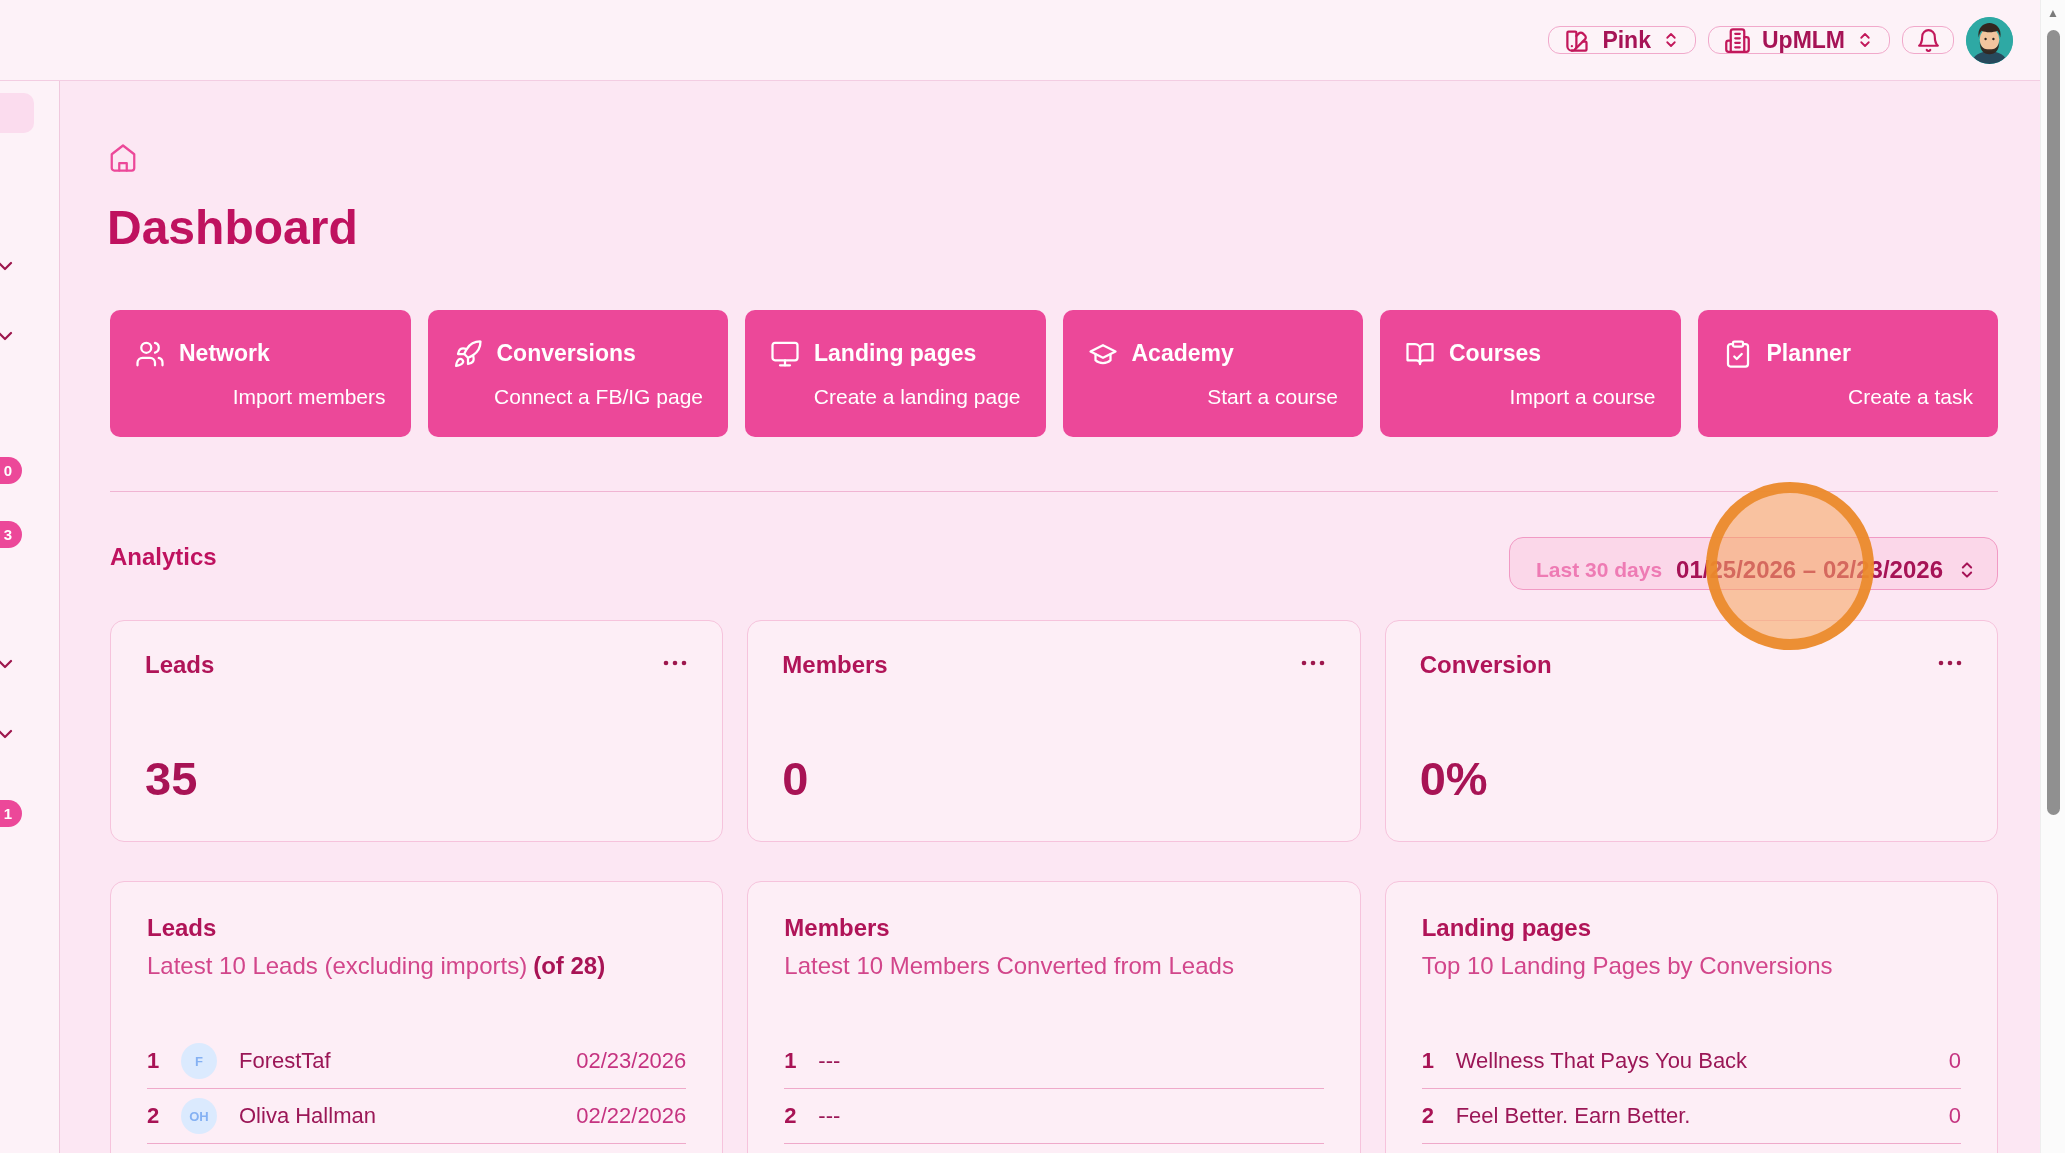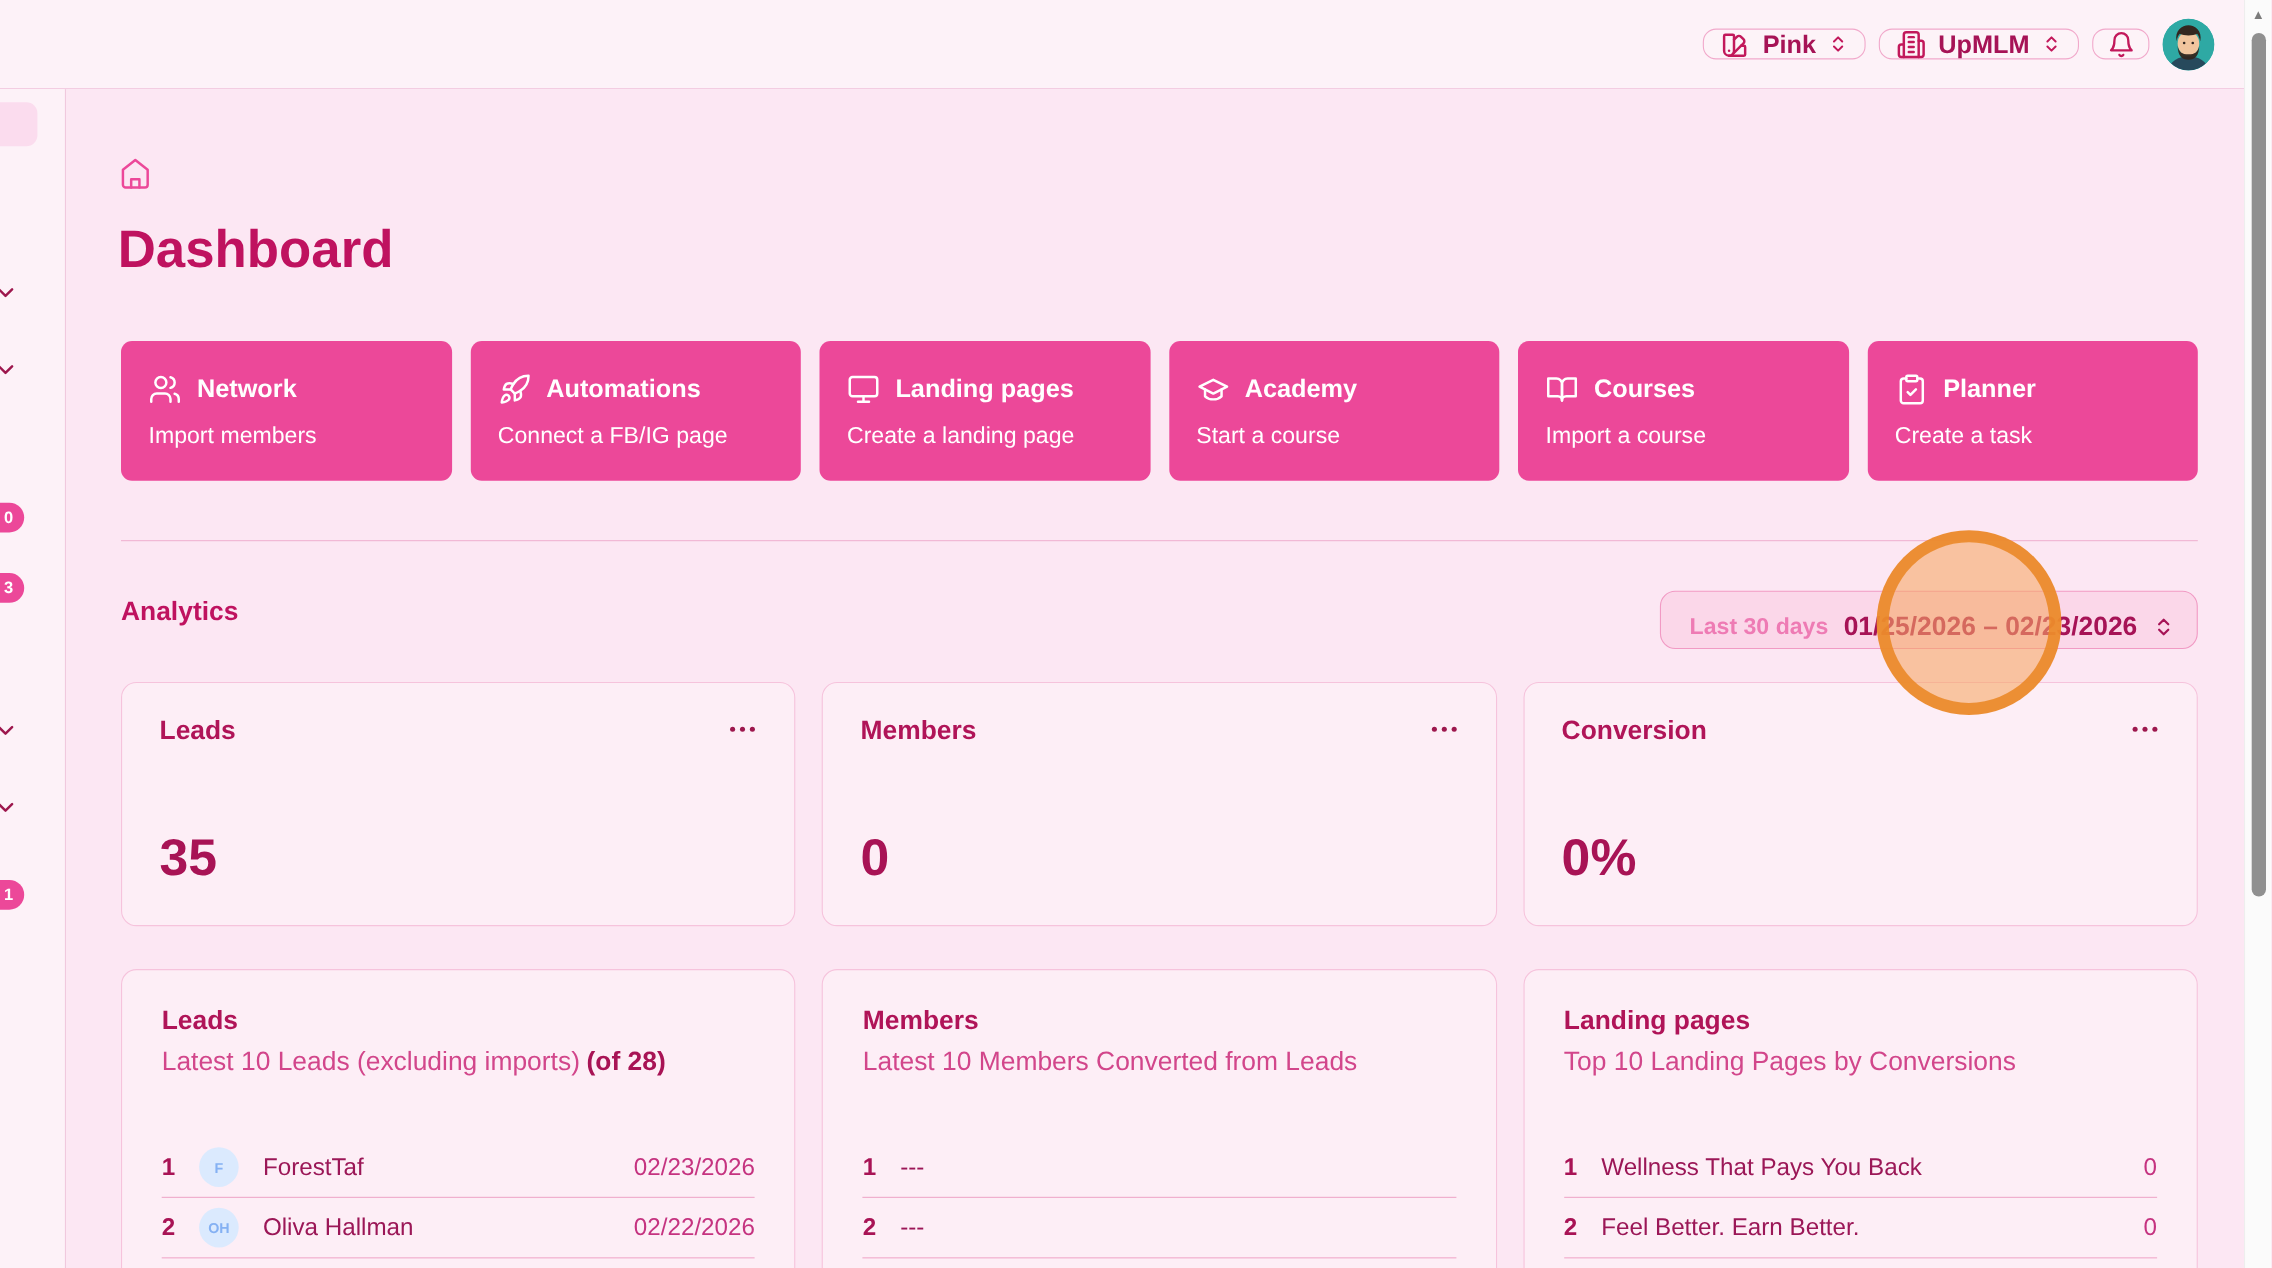--- a/index.html
+++ b/index.html
@@ -41,21 +41,21 @@
 
   
   .main{position:absolute;left:61px;top:81px;right:25px;bottom:0;background:#fce7f3;}
   .home-btn{position:absolute;left:47px;top:62px;width:30px;height:30px;color:#ec4899;
     background:none;border:none;padding:0;}
   .page-title{position:absolute;left:46px;top:118px;font-size:48px;line-height:58px;
     font-weight:700;color:#bf125f;margin:0;}
 
   .qa-row{position:absolute;left:49px;right:42px;top:229px;height:127px;display:flex;gap:17px;}
   .qa-card{flex:1;background:#ec4899;border:none;border-radius:10px;color:#fff;
-    padding:25px 25px;text-align:left;display:block;}
+    padding:25px 25px;text-align:right;display:block;}
   .qa-head{display:flex;align-items:center;gap:14px;font-size:23px;font-weight:700;}
   .qa-head svg{flex:none;}
   .qa-sub{margin-top:16px;font-size:21px;font-weight:400;}
 
   .divider{position:absolute;left:49px;right:42px;top:410px;height:1px;background:#f0b4d2;}
   .analytics-h{position:absolute;left:49px;top:462px;font-size:24px;font-weight:700;
     color:#bf125f;margin:0;}
 
   .date-select{position:absolute;right:42px;top:456px;height:53px;border:1.5px solid #f19ac4;
     border-radius:14px;background:#fbd7e9;display:flex;align-items:center;gap:14px;
@@ -198,21 +198,21 @@
         <div class="qa-sub">Import members</div>
       </button>
       <button class="qa-card">
         <span class="qa-head">
             <svg width="30" height="30" viewBox="0 0 24 24" fill="none" stroke="currentColor" stroke-width="1.8" stroke-linecap="round" stroke-linejoin="round">
               <path d="M4.5 16.5c-1.5 1.26-2 5-2 5s3.74-.5 5-2c.71-.84.7-2.13-.09-2.91a2.18 2.18 0 0 0-2.91-.09z"></path>
               <path d="m12 15-3-3a22 22 0 0 1 2-3.95A12.88 12.88 0 0 1 22 2c0 2.72-.78 7.5-6 11a22.35 22.35 0 0 1-4 2z"></path>
               <path d="M9 12H4s.55-3.03 2-4c1.62-1.08 5 0 5 0"></path>
               <path d="M12 15v5s3.03-.55 4-2c1.08-1.62 0-5 0-5"></path>
             </svg>
-            <span>Automations</span>
+            <span>Conversions</span>
           </span>
         <div class="qa-sub">Connect a FB/IG page</div>
       </button>
       <button class="qa-card">
         <span class="qa-head">
             <svg width="30" height="30" viewBox="0 0 24 24" fill="none" stroke="currentColor" stroke-width="1.8" stroke-linecap="round" stroke-linejoin="round">
               <rect x="2" y="3" width="20" height="14" rx="2"></rect>
               <line x1="8" y1="21" x2="16" y2="21"></line>
               <line x1="12" y1="17" x2="12" y2="21"></line>
             </svg>

